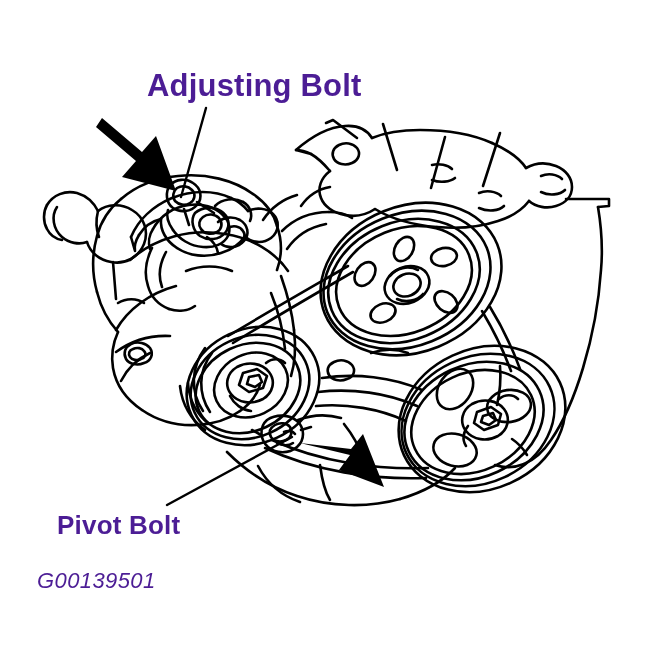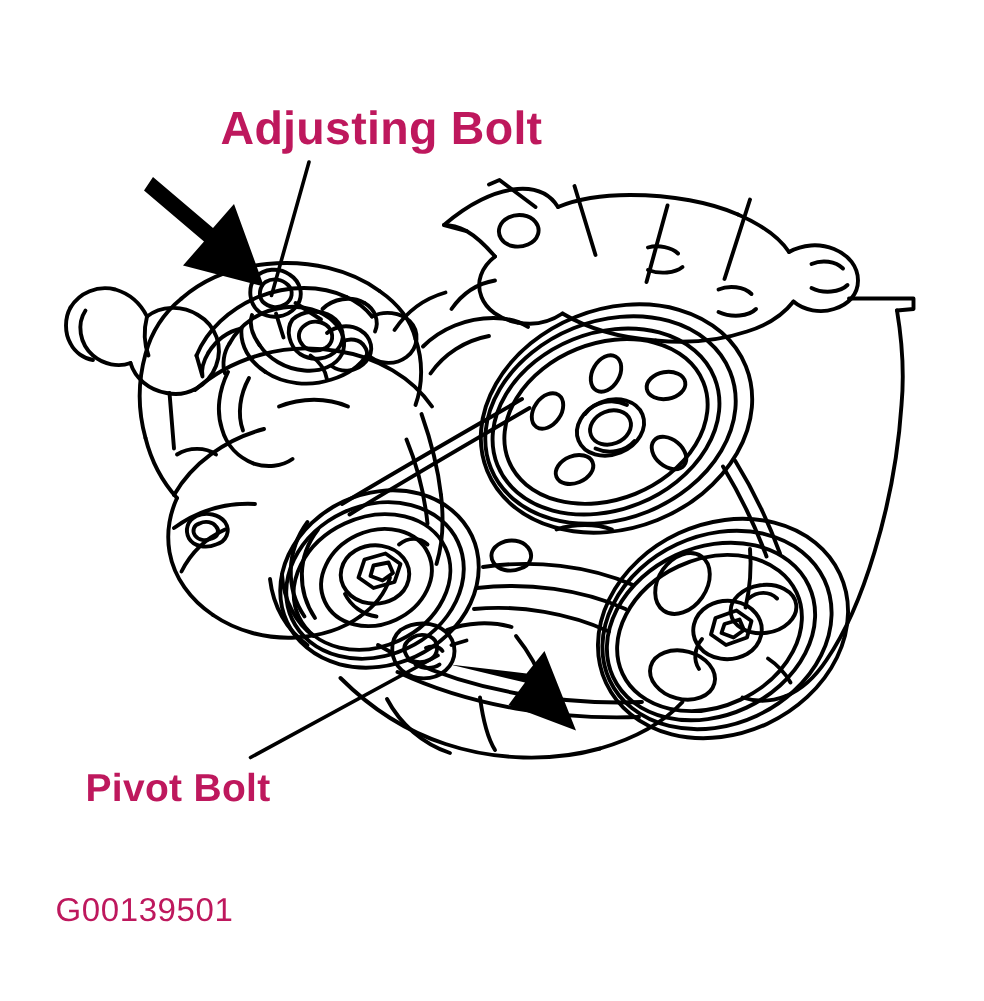--- a/index.html
+++ b/index.html
@@ -3,24 +3,24 @@
 <meta charset="utf-8">
 <title>Engine Drive Belt Diagram</title>
 <style>
   html,body{margin:0;padding:0;background:#ffffff;}
   body{
     width:656px;height:667px;position:relative;overflow:hidden;
     font-family:"Liberation Sans","DejaVu Sans",sans-serif;
     color:#000;
   }
   #figure{position:absolute;left:0;top:0;width:656px;height:667px;}
-  .label{position:absolute;white-space:nowrap;color:#be185d;}
+  .label{position:absolute;white-space:nowrap;color:#4c1d95;}
   #label-adjusting-bolt{left:147px;top:68px;font-size:31px;font-weight:bold;letter-spacing:0.2px;}
   #label-pivot-bolt{left:57px;top:510px;font-size:26px;font-weight:bold;letter-spacing:0.2px;}
-  #label-figure-id{left:37px;top:594px;font-size:22px;font-weight:normal;letter-spacing:0.4px;}
+  #label-figure-id{left:37px;top:568px;font-size:22px;font-weight:normal;letter-spacing:0.4px;font-style:italic;}
 </style>
 </head>
 <body>
 
 <svg id="figure" viewBox="0 0 656 667" xmlns="http://www.w3.org/2000/svg">
 
   <rect x="0" y="0" width="656" height="667" fill="#ffffff"></rect>
 
   <g fill="none" stroke="#000000" stroke-width="2.6" stroke-linecap="round" stroke-linejoin="round">
 

